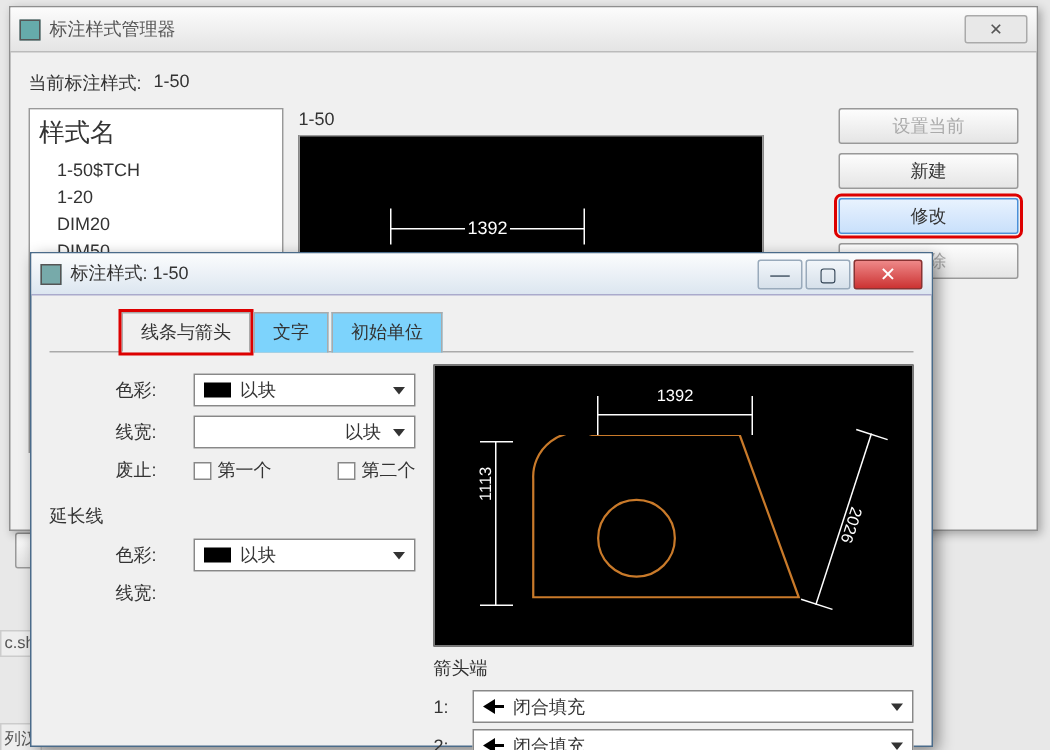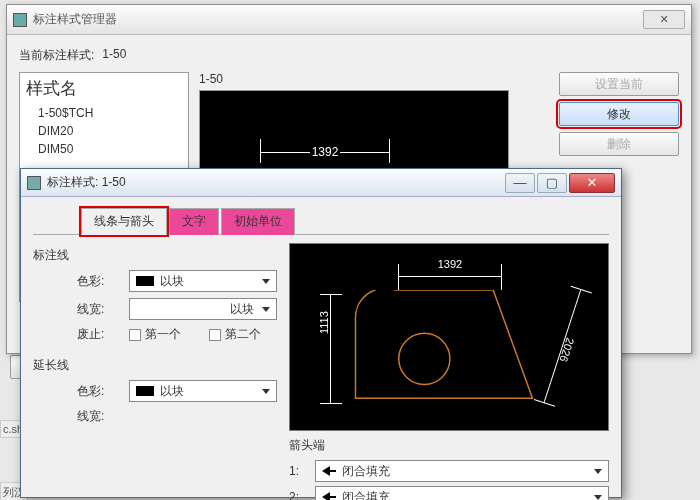--- a/index.html
+++ b/index.html
@@ -73,21 +73,21 @@
     font-size:12px; color:#333;
   }
   .titlebar-front .icon { width:14px; height:14px; background:#7aa; border:1px solid #555; margin-right:6px;}
   .titlebar-front .sp { flex:1;}
   .tb-btn { width:30px; height:20px; background:linear-gradient(#f2f6fa,#d6e0ea); border:1px solid #9ab;
     display:flex;align-items:center;justify-content:center;font-size:13px; color:#345; margin-left:2px; border-radius:2px;}
   .tb-btn.close { background:linear-gradient(#e88,#c33); color:#fff; width:46px; border-color:#833;}
 
   .front-body { padding: 10px 12px; font-size:12px; color:#333;}
   .tabs { display:flex; border-bottom:1px solid #aaa;padding-left:48px; }
-  .tab { padding:4px 12px; border:1px solid #aaa; border-bottom:none; background:#ec4899; margin-right:2px;
+  .tab { padding:4px 12px; border:1px solid #aaa; border-bottom:none; background:#7dd3fc; margin-right:2px;
     position:relative; top:1px; font-size:12px;}
   .tab.active { background:#f0f0f0; border-bottom:1px solid #f0f0f0; outline:2px solid #d00; outline-offset:0;}
   .tab-pane { display:flex; gap:12px; padding-top:8px;}
   .left-col { width: 300px; }
   .right-col { flex:1; }
 
   .group-lbl { margin: 4px 0 6px 0; }
   .field-row { display:flex; align-items:center; margin: 6px 0; gap: 8px;}
   .field-row .lbl { width: 44px; margin-left: 44px; }
   .dd { flex:1; height:22px; background:#fff; border:1px solid #888; display:flex; align-items:center;
@@ -151,35 +151,37 @@
   </div>
   <div class="back-body">
     <div class="current-style">
       <span>当前标注样式:</span>
       <span>1-50</span>
     </div>
     <div class="content-row">
       <div class="stylelist">
         <div class="stylelist-header">样式名</div>
         <div class="stylelist-item">1-50$TCH</div>
+        <div class="stylelist-item">1-20</div>
         <div class="stylelist-item">DIM20</div>
         <div class="stylelist-item">DIM50</div>
       </div>
       <div class="preview-back">
         <div class="label">1-50</div>
         <div class="preview-canvas">
           <div class="dim-top">
             <span class="tick-l"></span>
             <span>1392</span>
             <span class="tick-r"></span>
           </div>
         </div>
       </div>
       <div class="sidebtns">
         <div class="sidebtn disabled">设置当前</div>
+        <div class="sidebtn">新建</div>
         <div class="sidebtn highlighted">修改</div>
         <div class="sidebtn disabled">删除</div>
       </div>
     </div>
   </div>
 </div>
 
 <div class="win-front">
   <div class="titlebar-front">
     <span class="icon"></span>
@@ -190,42 +192,41 @@
     <span class="tb-btn close">✕</span>
   </div>
   <div class="front-body">
     <div class="tabs">
       <div class="tab active">线条与箭头</div>
       <div class="tab">文字</div>
       <div class="tab">初始单位</div>
     </div>
     <div class="tab-pane">
       <div class="left-col">
-        <div class="group-lbl">标注线</div>
         <div class="field-row">
           <span class="lbl">色彩:</span>
           <div class="dd">
             <span style="display:flex;align-items:center;">
                 <span class="sw"></span>
                 <span>以块</span>
               </span>
             <span class="caret"></span>
           </div>
         </div>
         <div class="field-row">
           <span class="lbl">线宽:</span>
           <div class="dd" style="justify-content:flex-end;">
             <span style="flex:1;text-align:right;padding-right:8px;">以块</span>
             <span class="caret"></span>
           </div>
         </div>
         <div class="field-row">
           <span class="lbl">废止:</span>
           <label><span class="chk"></span><span>第一个</span></label>
-          <label style="margin-left:20px;"><span class="chk"></span><span>第二个</span></label>
+          <label style="margin-left:36px;"><span class="chk"></span><span>第二个</span></label>
         </div>
 
         <div class="group-lbl" style="margin-top:14px;">延长线</div>
         <div class="field-row">
           <span class="lbl">色彩:</span>
           <div class="dd">
             <span style="display:flex;align-items:center;">
                 <span class="sw"></span>
                 <span>以块</span>
               </span>

